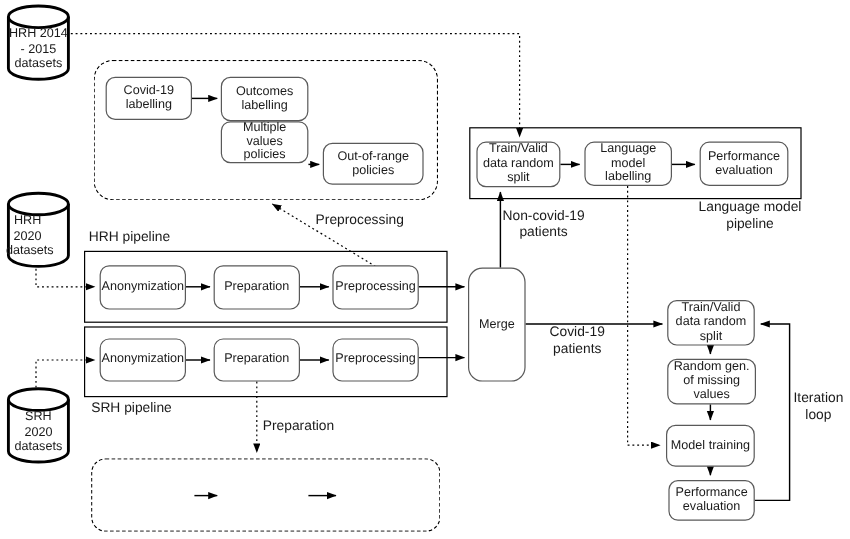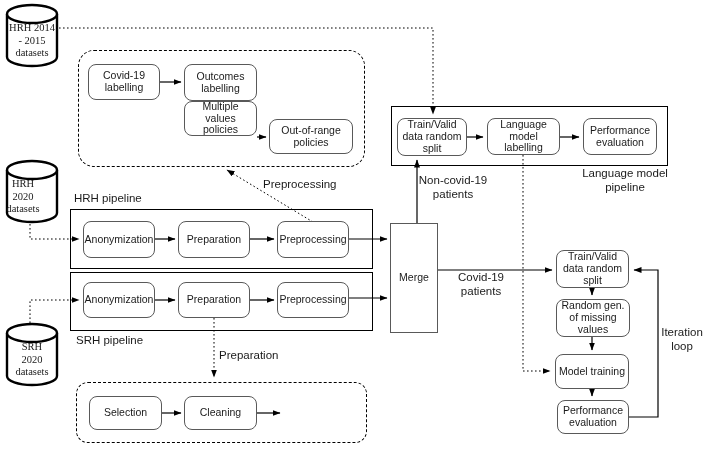--- a/index.html
+++ b/index.html
@@ -23,21 +23,21 @@
     border:1.6px dashed #000;border-radius:16px;
   }
   .label{
     position:absolute;z-index:3;font-size:11.5px;line-height:1.18;
     white-space:pre-line;background:transparent;
   }
   .label.center{text-align:center;}
   .cyl{position:absolute;z-index:2;}
   .cyl-text{
     position:absolute;left:0;right:0;text-align:center;font-size:10.5px;
-    line-height:1.2;white-space:pre-line;z-index:3;font-family:Liberation Serif, serif;
+    line-height:1.2;white-space:pre-line;z-index:3;
   }
 </style>
 </head>
 <body>
 
 <div class="canvas">
 
   <svg class="layer" width="708" height="449" viewBox="0 0 708 449">
     <defs>
       <marker id="arr" markerWidth="9" markerHeight="7" refX="7.5" refY="3" orient="auto" markerUnits="userSpaceOnUse">
@@ -124,24 +124,22 @@
   <div class="node" style="left:277px;top:221px;width:72px;height:37px">Preprocessing</div>
 
   <div class="group" style="left:70px;top:272px;width:303px;height:59px"></div>
   <div class="node" style="left:83px;top:282px;width:72px;height:36px">Anonymization</div>
   <div class="node" style="left:178px;top:282px;width:72px;height:36px">Preparation</div>
   <div class="node" style="left:277px;top:282px;width:72px;height:36px">Preprocessing</div>
   <div class="label" style="left:76px;top:334px">SRH pipeline</div>
 
   <div class="label" style="left:219px;top:349px">Preparation</div>
   <div class="group-dashed" style="left:76px;top:382px;width:291px;height:61px;border-radius:12px"></div>
-  <div class="node" style="left:89px;top:396px;width:73px;height:34px">Selection</div>
-  <div class="node" style="left:184px;top:396px;width:73px;height:34px">Cleaning</div>
 
-  <div class="node" style="left:390px;top:223px;width:48px;height:110px;border-radius:0">Merge</div>
+  <div class="node" style="left:390px;top:223px;width:48px;height:95px;border-radius:12px">Merge</div>
 
   <div class="group" style="left:391px;top:106px;width:277px;height:60px"></div>
   <div class="node" style="left:397px;top:118px;width:70px;height:38px">Train/Valid
 data random
 split</div>
   <div class="node" style="left:487px;top:118px;width:73px;height:37px">Language
 model labelling</div>
   <div class="node" style="left:583px;top:118px;width:74px;height:37px">Performance
 evaluation</div>
   <div class="label center" style="left:575px;top:167px;width:100px">Language model

